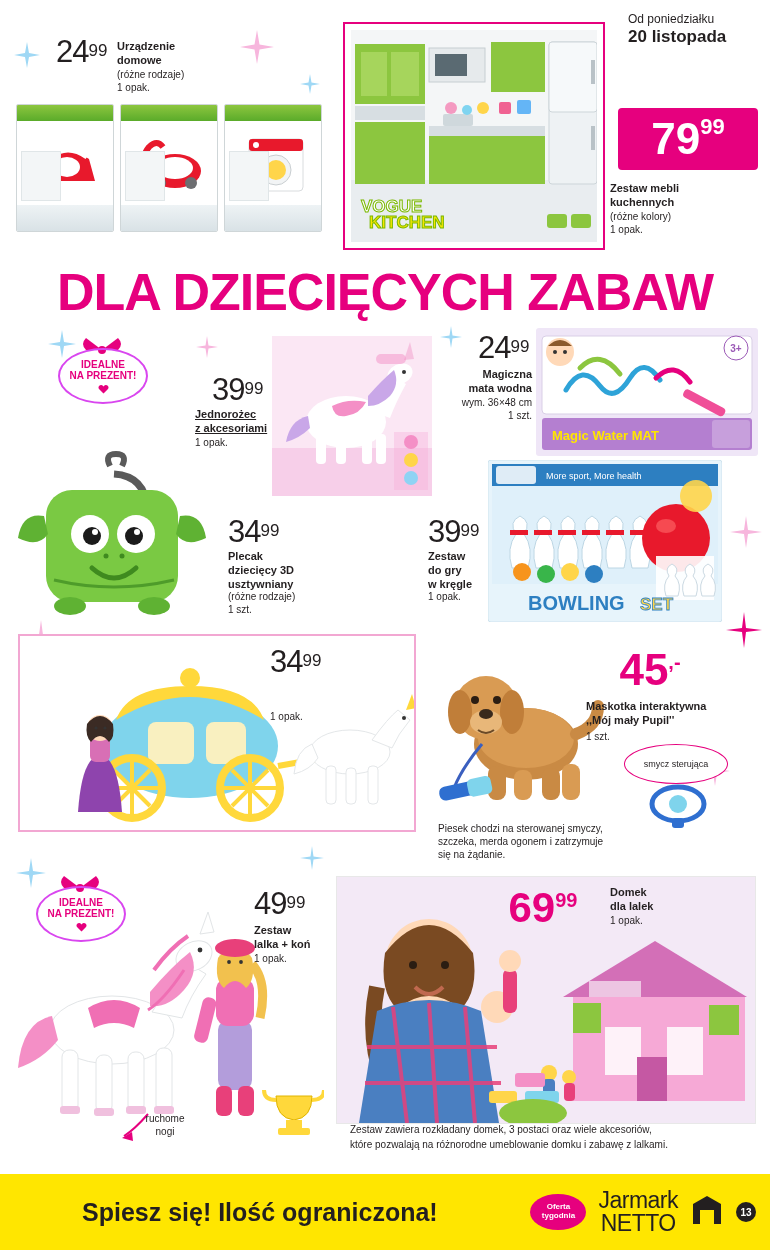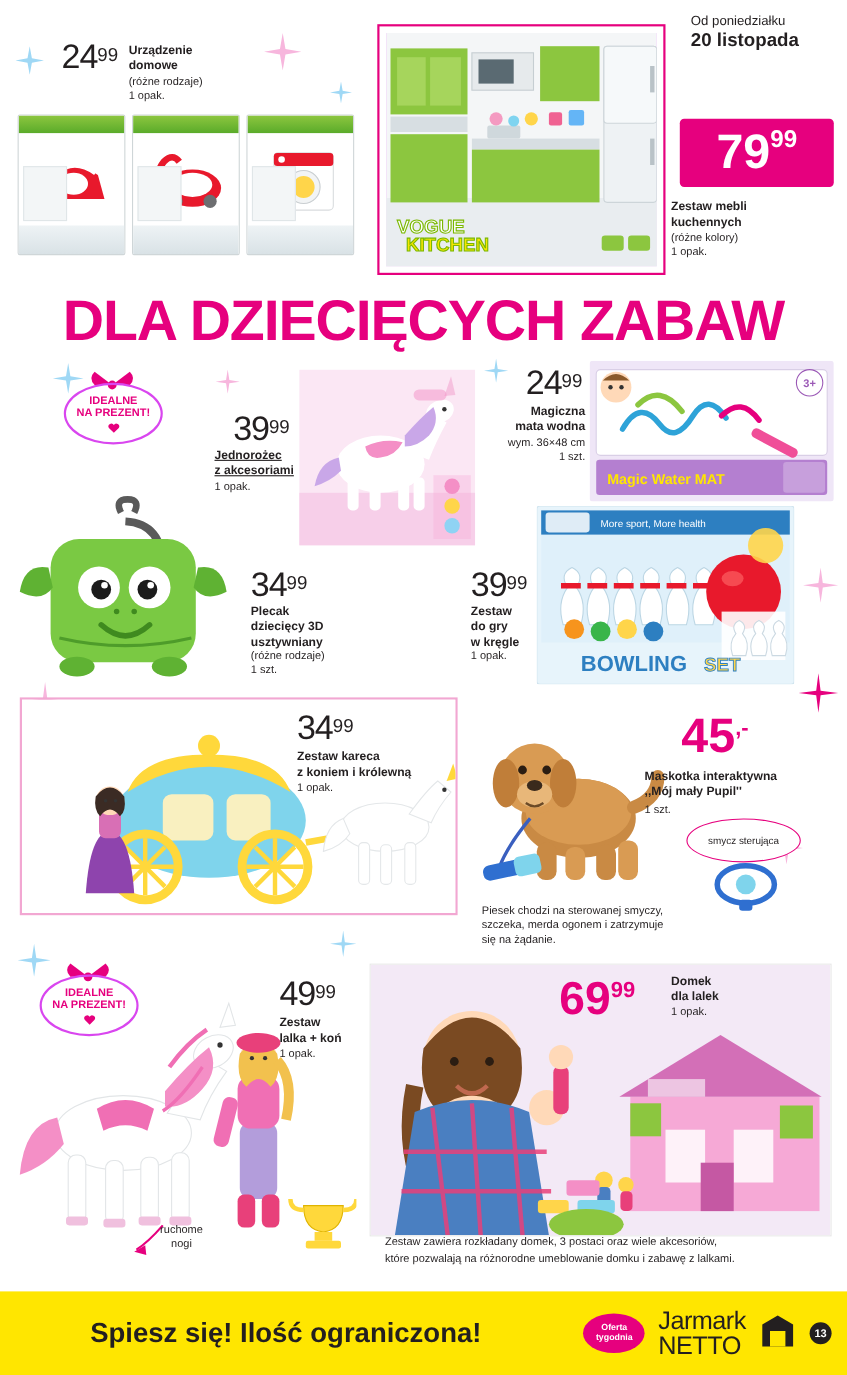--- a/index.html
+++ b/index.html
@@ -34,21 +34,21 @@
   }
   .boxpack .top { position:absolute; left:0; right:0; top:0; height:16px; background:linear-gradient(#8dc63f,#5aab2a); }
   .boxpack .bot { position:absolute; left:0; right:0; bottom:0; height:26px; background:linear-gradient(#eef3f5,#d9e2e6); }
   .boxpack .label { position:absolute; left:4px; bottom:30px; width:40px; height:50px; background:#f3f6f7; border:1px solid #e0e6e8; }
 
   
   #kitchen-frame {
     left:343px; top:22px; width:262px; height:228px;
     border:2px solid #e6007e; background:#fff;
   }
-  #kitchen-photo { position:absolute; inset:6px; background:#f0abfc; overflow:hidden; }
+  #kitchen-photo { position:absolute; inset:6px; background:#3b82f6; overflow:hidden; }
 
   
   #date-box { right:0; top:0; width:156px; height:68px; background:#fff; }
   #date-box .d1 { font-size:12px; color:#231f20; padding:12px 0 0 14px; }
   #date-box .d2 { font-size:17px; font-weight:bold; color:#231f20; padding:1px 0 0 14px; }
 
   
   .bigprice {
     background:#e6007e; color:#fff; font-weight:bold;
     display:flex; align-items:center; justify-content:center;
@@ -510,22 +510,20 @@
       <circle cx="80" cy="92" r="13" fill="#ffd9b8"></circle>
       <path d="M67 88 q13 -16 26 0 q2 14 -4 18 q-9 -12 -18 0 q-6 -6 -4 -18z" fill="#3b2b24"></path>
       <circle cx="76" cy="92" r="1.6" fill="#333"></circle>
         <circle cx="85" cy="92" r="1.6" fill="#333"></circle>
     </svg>
   </div>
 
   <div class="abs price" style="left:270px; top:646px;">
     <span class="int">34</span><span class="dec">99</span>
   </div>
-  <div class="abs desc" style="left:270px; top:682px; width:140px; white-space:pre-line;">Zestaw kareca
-z koniem i królewną</div>
   <div class="abs small" style="left:270px; top:710px;">1 opak.</div>
 
   <div class="abs" style="left:430px; top:640px; width:180px; height:180px;">
     <svg width="180" height="180" viewBox="0 0 180 180">
 
       <ellipse cx="96" cy="104" rx="52" ry="36" fill="#c98a44"></ellipse>
       <ellipse cx="96" cy="98" rx="48" ry="30" fill="#d99b53"></ellipse>
 
       <rect x="58" y="126" width="18" height="34" rx="8" fill="#c98a44"></rect>
       <rect x="84" y="130" width="18" height="30" rx="8" fill="#d99b53"></rect>
@@ -706,21 +704,21 @@
       <span style="font-size:20px; align-self:flex-start; margin-top:6px;">99</span>
   </div>
   <div class="abs desc" style="left:610px; top:886px; width:110px; white-space:pre-line;">Domek
 dla lalek</div>
   <div class="abs small" style="left:610px; top:914px;">1 opak.</div>
   <div class="abs small" style="left:350px; top:1122px; width:400px; white-space:pre-line; line-height:1.5;">Zestaw zawiera rozkładany domek, 3 postaci oraz wiele akcesoriów,
 które pozwalają na różnorodne umeblowanie domku i zabawę z lalkami.</div>
 
   <div class="abs" id="bottombar">
     <div class="slogan">Spiesz się! Ilość ograniczona!</div>
-    <div style="margin-left:auto; display:flex; align-items:center; gap:12px; margin-right:14px;">
+    <div style="margin-left:auto; display:flex; align-items:center; gap:12px; margin-right:14px;text-align:center;">
       <div class="oferta-seal">
         <span>Oferta</span>
         <span>tygodnia</span>
       </div>
       <div id="netto-logo">
         <div>Jarmark</div>
         <div>NETTO</div>
       </div>
       <div>
         <svg width="34" height="34" viewBox="0 0 34 34">

